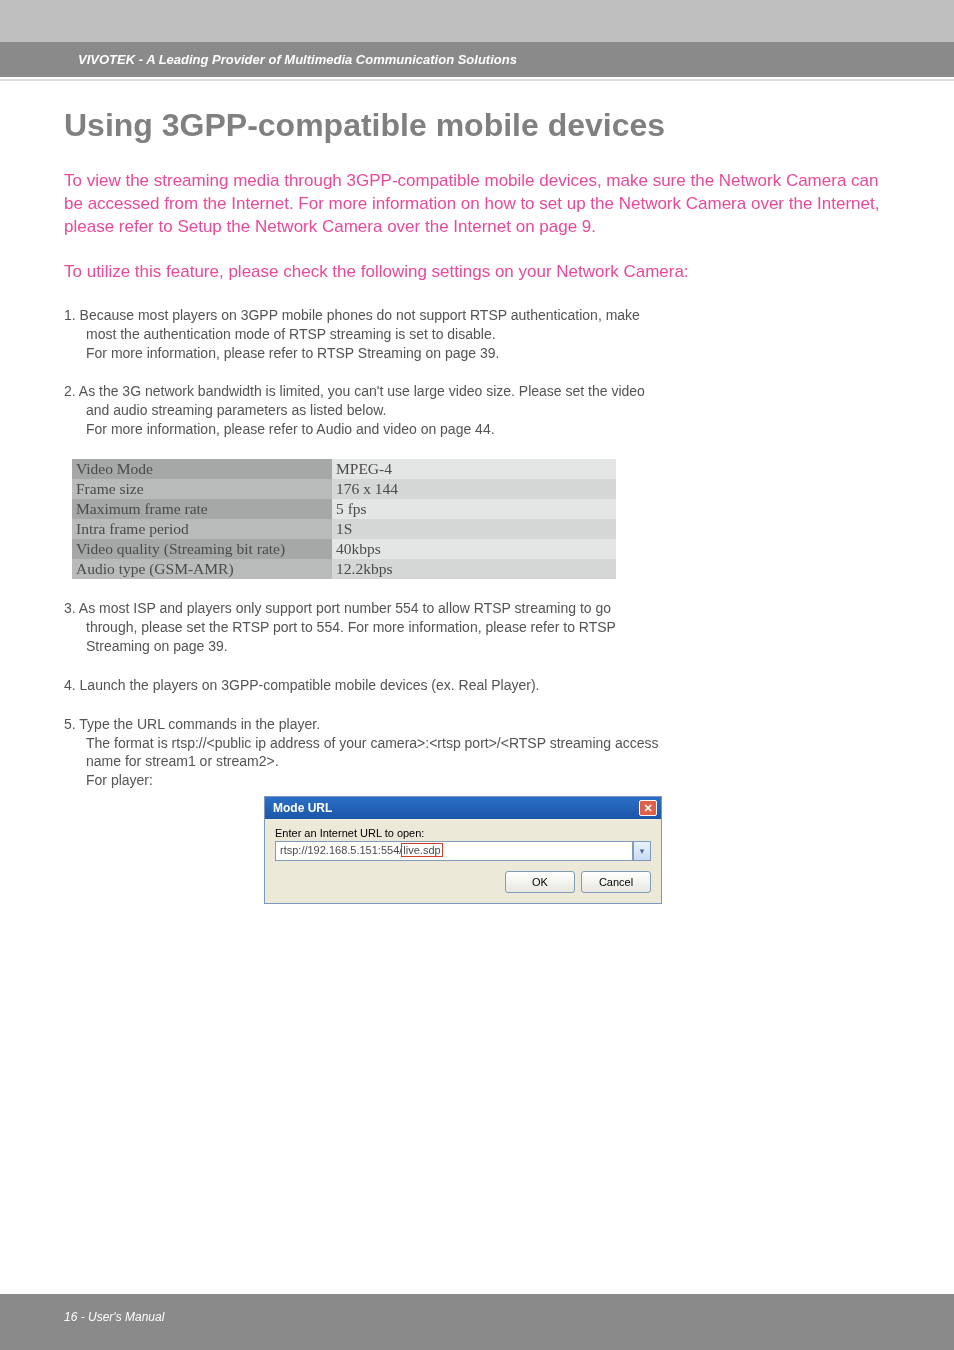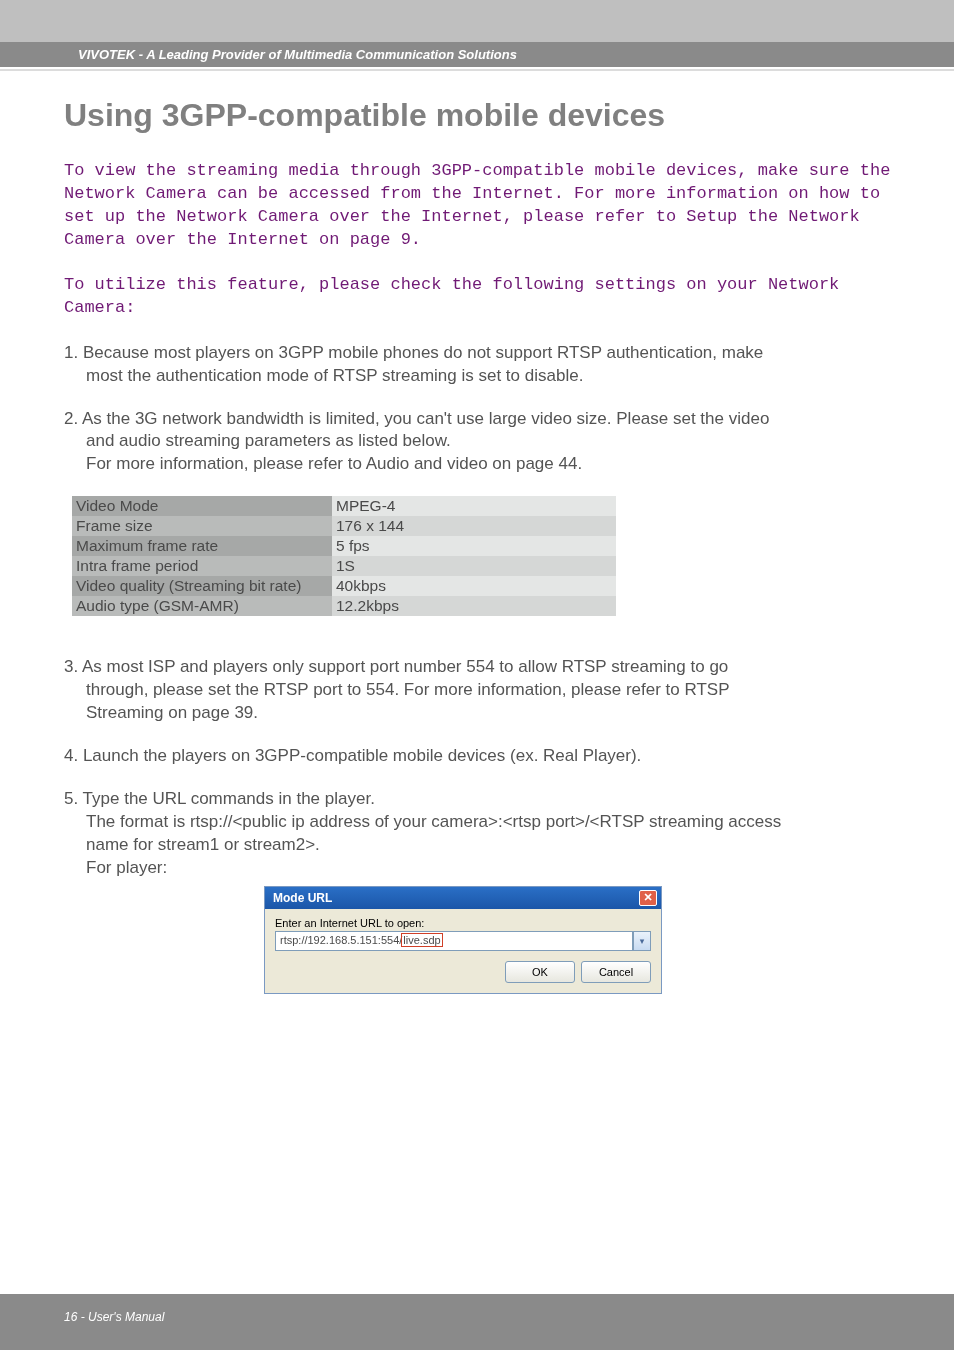--- a/index.html
+++ b/index.html
@@ -12,21 +12,21 @@
     color: #4a4a4a;
   }
   .top-band {
     width: 100%;
     height: 42px;
     background: #bfbfbf;
     position: relative;
   }
   .header-band {
     width: 100%;
-    height: 25px;
+    height: 35px;
     background: #8a8a8a;
     display: flex;
     align-items: center;
     padding-left: 78px;
   }
   .header-text {
     color: #ffffff;
     font-style: italic;
     font-weight: bold;
     font-size: 13px;
@@ -40,40 +40,40 @@
   .content {
     padding: 26px 60px 0 64px;
   }
   h2.section-title {
     color: #808080;
     font-size: 32px;
     font-weight: bold;
     margin-bottom: 26px;
   }
   p.body-text {
-    color: #701a75;
+    color: #ec4899;
     font-size: 17px;
     line-height: 1.35;
     margin-bottom: 22px;
-    font-family: Liberation Mono, monospace;
   }
   .list-item {
     color: #545454;
-    font-size: 17px;
+    font-size: 14px;
     line-height: 1.35;
     margin-bottom: 20px;
   }
   .list-item .indent {
     padding-left: 22px;
     display: block;
   }
   table.settings {
     border-collapse: collapse;
-    margin: 4px 0 40px 8px;
+    margin: 4px 0 20px 8px;
     width: 544px;
+    font-family: Liberation Serif, serif;
   }
   table.settings td {
     font-size: 15.5px;
     color: #4a4a4a;
     padding: 1px 6px 1px 4px;
     border: none;
   }
   table.settings tr:nth-child(odd) td:first-child { background: #a6a8a7; }
   table.settings tr:nth-child(even) td:first-child { background: #b9bbba; }
   table.settings tr:nth-child(odd) td:last-child { background: #e4e6e5; }
@@ -198,20 +198,21 @@
 
   <h2 class="section-title">Using 3GPP-compatible mobile devices</h2>
 
   <p class="body-text">To view the streaming media through 3GPP-compatible mobile devices, make sure the Network Camera can be accessed from the Internet. For more information on how to set up the Network Camera over the Internet, please refer to Setup the Network Camera over the Internet on page 9.</p>
 
   <p class="body-text">To utilize this feature, please check the following settings on your Network Camera:</p>
 
   <div class="list-item">
     <span>1. Because most players on 3GPP mobile phones do not support RTSP authentication, make</span>
     <span class="indent">most the authentication mode of RTSP streaming is set to disable.</span>
+    <span class="indent">For more information, please refer to RTSP Streaming on page 39.</span>
   </div>
 
   <div class="list-item">
     <span>2. As the 3G network bandwidth is limited, you can't use large video size. Please set the video</span>
     <span class="indent">and audio streaming parameters as listed below.</span>
     <span class="indent">For more information, please refer to Audio and video on page 44.</span>
   </div>
 
   <table class="settings">
     <tbody>

